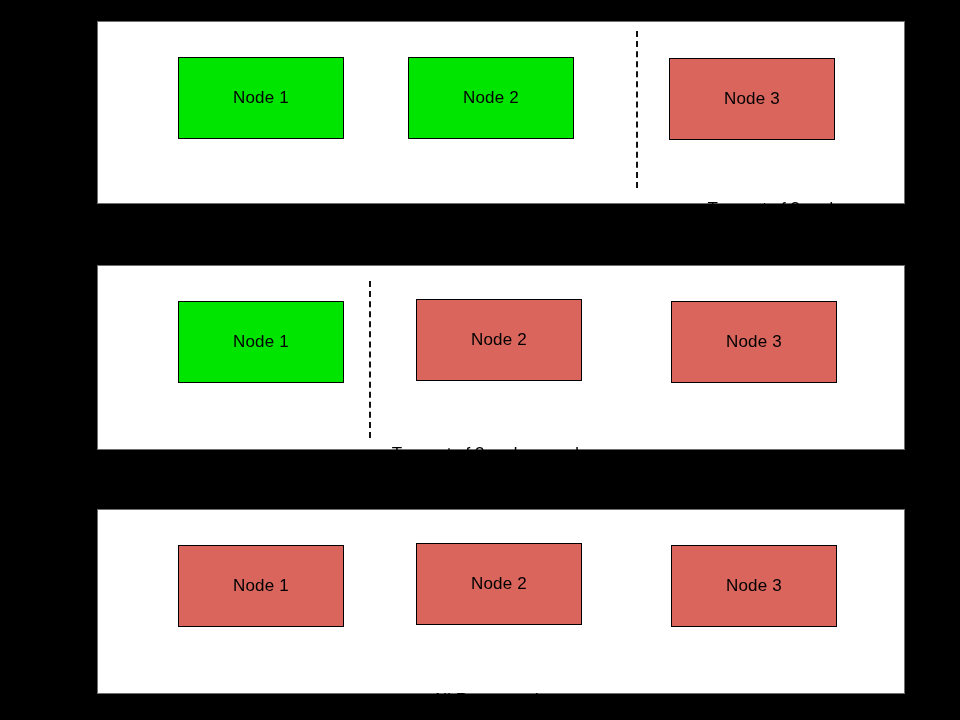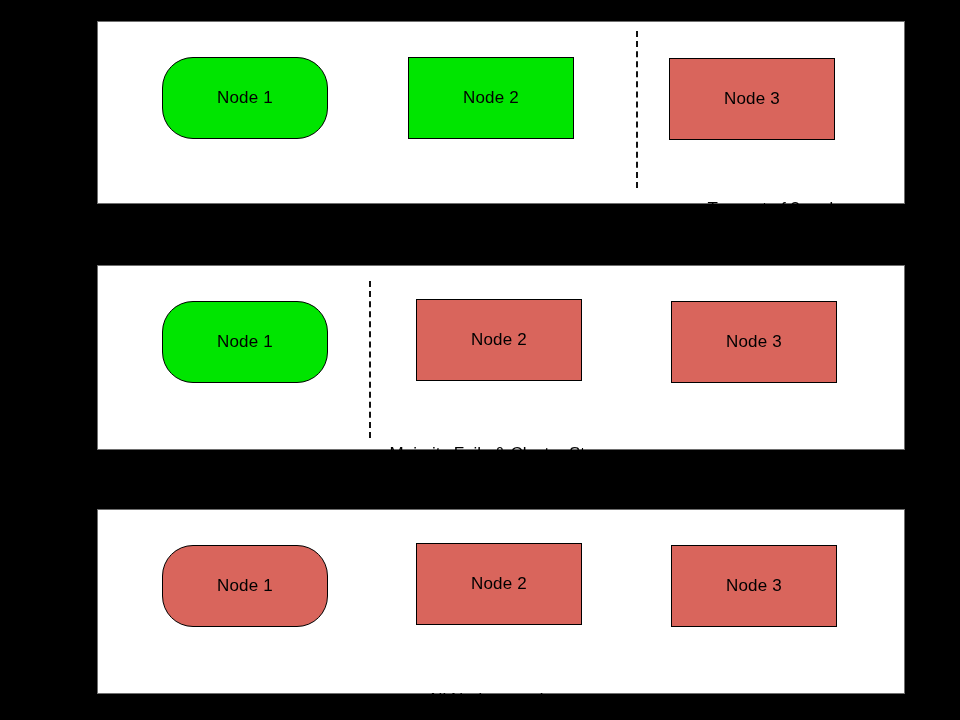--- a/index.html
+++ b/index.html
@@ -33,21 +33,21 @@
     border: 1px solid #000000;
     display: flex;
     align-items: center;
     justify-content: center;
     font-size: 17px;
     letter-spacing: 0.2px;
   }
   .node span { pointer-events: none; }
 
   
-  .panel .slot-0 { left: 64px;  top: 35px; border-radius: 31px; }
+  .panel .slot-0 { left: 80px;  top: 35px; }
   .panel-1 .slot-1 { left: 310px; top: 35px; }
   .panel-1 .slot-2 { left: 571px; top: 36px; }
   .panel-2 .slot-1, .panel-3 .slot-1 { left: 318px; top: 33px; }
   .panel-2 .slot-2, .panel-3 .slot-2 { left: 573px; top: 35px; }
 
   .divider {
     position: absolute;
     width: 0;
     border-left: 2px dashed #111111;
   }
@@ -92,31 +92,32 @@
     <span>Node 1</span>
   </div>
   <div class="node slot-1" style="background: rgb(217, 101, 92);">
     <span>Node 2</span>
   </div>
   <div class="node slot-2" style="background: rgb(217, 101, 92);">
     <span>Node 3</span>
   </div>
   <div class="divider"></div>
   <div class="caption">
+    <div>Two out of 3 nodes are down</div>
     <div>Majority Fails &amp; Cluster Stops</div>
   </div>
 </div>
 
 <div class="panel panel-3">
   <div class="node slot-0" style="background: rgb(217, 101, 92);">
     <span>Node 1</span>
   </div>
   <div class="node slot-1" style="background: rgb(217, 101, 92);">
     <span>Node 2</span>
   </div>
   <div class="node slot-2" style="background: rgb(217, 101, 92);">
     <span>Node 3</span>
   </div>
   <div class="caption">
-    <div>All Nodes are down</div>
+    <div>All Runs are down</div>
     
   </div>
 </div>
 
 </body></html>

